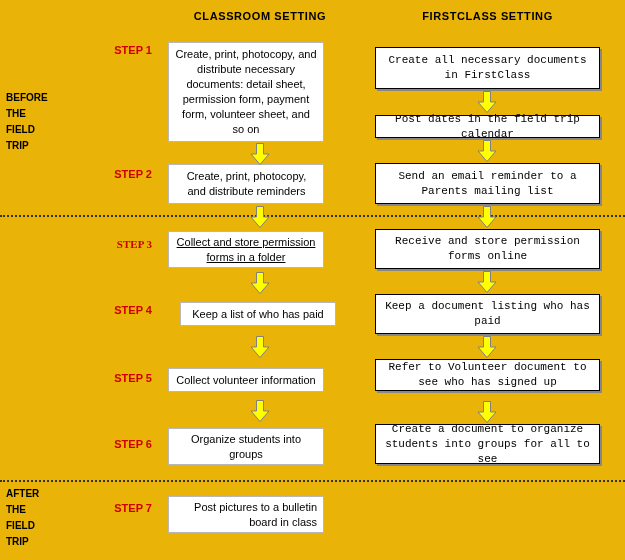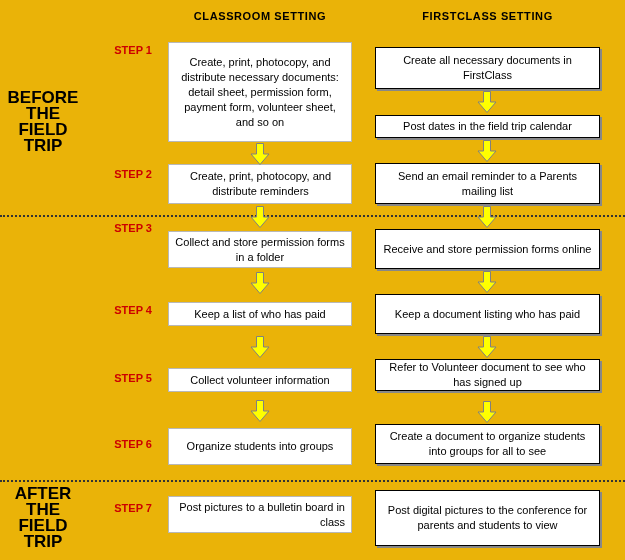--- a/index.html
+++ b/index.html
@@ -5,38 +5,38 @@
   html,body{margin:0;padding:0;background:#ffffff;}
   #stage{
     position:relative;width:625px;height:560px;background:#eab308;
     font-family:"Liberation Sans", sans-serif;color:#000;overflow:hidden;
   }
   .col-header{
     position:absolute;top:8px;height:16px;display:flex;align-items:center;justify-content:center;
     font-size:11px;font-weight:bold;letter-spacing:.6px;
   }
   .phase-label{
-    position:absolute;left:6px;width:74px;text-align:center;
-    font-size:17px;font-weight:bold;line-height:16px;white-space:pre-line;
+    position:absolute;left:6px;width:74px;
+    font-size:10px;font-weight:bold;line-height:16px;white-space:pre-line;
   }
   .step-label{
     position:absolute;left:88px;width:64px;text-align:right;
     font-size:11px;font-weight:bold;color:#cc0000;
   }
   .cbox{
-    position:absolute;left:168px;width:184px;box-sizing:border-box;
+    position:absolute;left:168px;width:156px;box-sizing:border-box;
     border:1px solid #b8b8b8;background:#ffffff;
     display:flex;align-items:center;justify-content:center;text-align:center;
     font-size:11px;line-height:15px;padding:2px 6px;
   }
   .fbox{
     position:absolute;left:375px;width:225px;box-sizing:border-box;
     border:1px solid #000000;background:#ffffff;box-shadow:2px 2px 0 #888888;
     display:flex;align-items:center;justify-content:center;text-align:center;
-    font-size:11px;line-height:15px;padding:2px 6px;
+    font-size:11px;line-height:15px;padding:2px 6px;font-family:Liberation Mono, monospace;
   }
   .arrow{position:absolute;width:20px;height:22px;}
   .arrow-left{left:250px;}
   .arrow-right{left:477px;}
   .dotline{position:absolute;left:0;width:625px;height:0;border-top:2px dotted #333;z-index:0;}
   .cbox,.fbox,.arrow{z-index:1;}
 </style>
 </head>
 <body>
 
@@ -52,42 +52,41 @@
   <div class="phase-label" style="top:486px;">AFTER
 THE
 FIELD
 TRIP</div>
 
   <div class="dotline" style="top:215px;"></div>
   <div class="dotline" style="top:480px;"></div>
 
   <div class="step-label" style="top:44px;">STEP 1</div>
   <div class="step-label" style="top:168px;">STEP 2</div>
-  <div class="step-label" style="top:222px;">STEP 3</div>
+  <div class="step-label" style="top:238px;font-family:Liberation Serif, serif;">STEP 3</div>
   <div class="step-label" style="top:304px;">STEP 4</div>
   <div class="step-label" style="top:372px;">STEP 5</div>
   <div class="step-label" style="top:438px;">STEP 6</div>
   <div class="step-label" style="top:502px;">STEP 7</div>
 
   <div class="cbox" style="top:42px;height:100px;">Create, print, photocopy, and distribute necessary documents: detail sheet, permission form, payment form, volunteer sheet, and so on</div>
   <div class="cbox" style="top:164px;height:40px;padding-left:7px;">Create, print, photocopy, and distribute reminders</div>
-  <div class="cbox" style="top:231px;height:37px;">Collect and store permission forms in a folder</div>
-  <div class="cbox" style="top:302px;height:24px;">Keep a list of who has paid</div>
+  <div class="cbox" style="top:231px;height:37px;text-decoration:underline;">Collect and store permission forms in a folder</div>
+  <div class="cbox" style="top:302px;height:24px;margin-left:12px;">Keep a list of who has paid</div>
   <div class="cbox" style="top:368px;height:24px;">Collect volunteer information</div>
   <div class="cbox" style="top:428px;height:37px;">Organize students into groups</div>
   <div class="cbox" style="top:496px;height:37px;text-align:right;">Post pictures to a bulletin board in class</div>
 
   <div class="fbox" style="top:47px;height:42px;">Create all necessary documents in FirstClass</div>
   <div class="fbox" style="top:115px;height:23px;">Post dates in the field trip calendar</div>
   <div class="fbox" style="top:163px;height:41px;">Send an email reminder to a Parents mailing list</div>
   <div class="fbox" style="top:229px;height:40px;">Receive and store permission forms online</div>
   <div class="fbox" style="top:294px;height:40px;">Keep a document listing who has paid</div>
   <div class="fbox" style="top:359px;height:32px;">Refer to Volunteer document to see who has signed up</div>
   <div class="fbox" style="top:424px;height:40px;">Create a document to organize students into groups for all to see</div>
-  <div class="fbox" style="top:490px;height:56px;">Post digital pictures to the conference for parents and students to view</div>
 
   <div class="arrow arrow-left" style="top:143px;">
     <svg width="20" height="22" viewBox="0 0 20 22">
         <polygon points="6.5,0.5 13.5,0.5 13.5,11 19,11 10,21.5 1,11 6.5,11" fill="#FFFF00" stroke="#808080" stroke-width="1"></polygon>
       </svg>
   </div>
   <div class="arrow arrow-left" style="top:206px;">
     <svg width="20" height="22" viewBox="0 0 20 22">
         <polygon points="6.5,0.5 13.5,0.5 13.5,11 19,11 10,21.5 1,11 6.5,11" fill="#FFFF00" stroke="#808080" stroke-width="1"></polygon>
       </svg>

